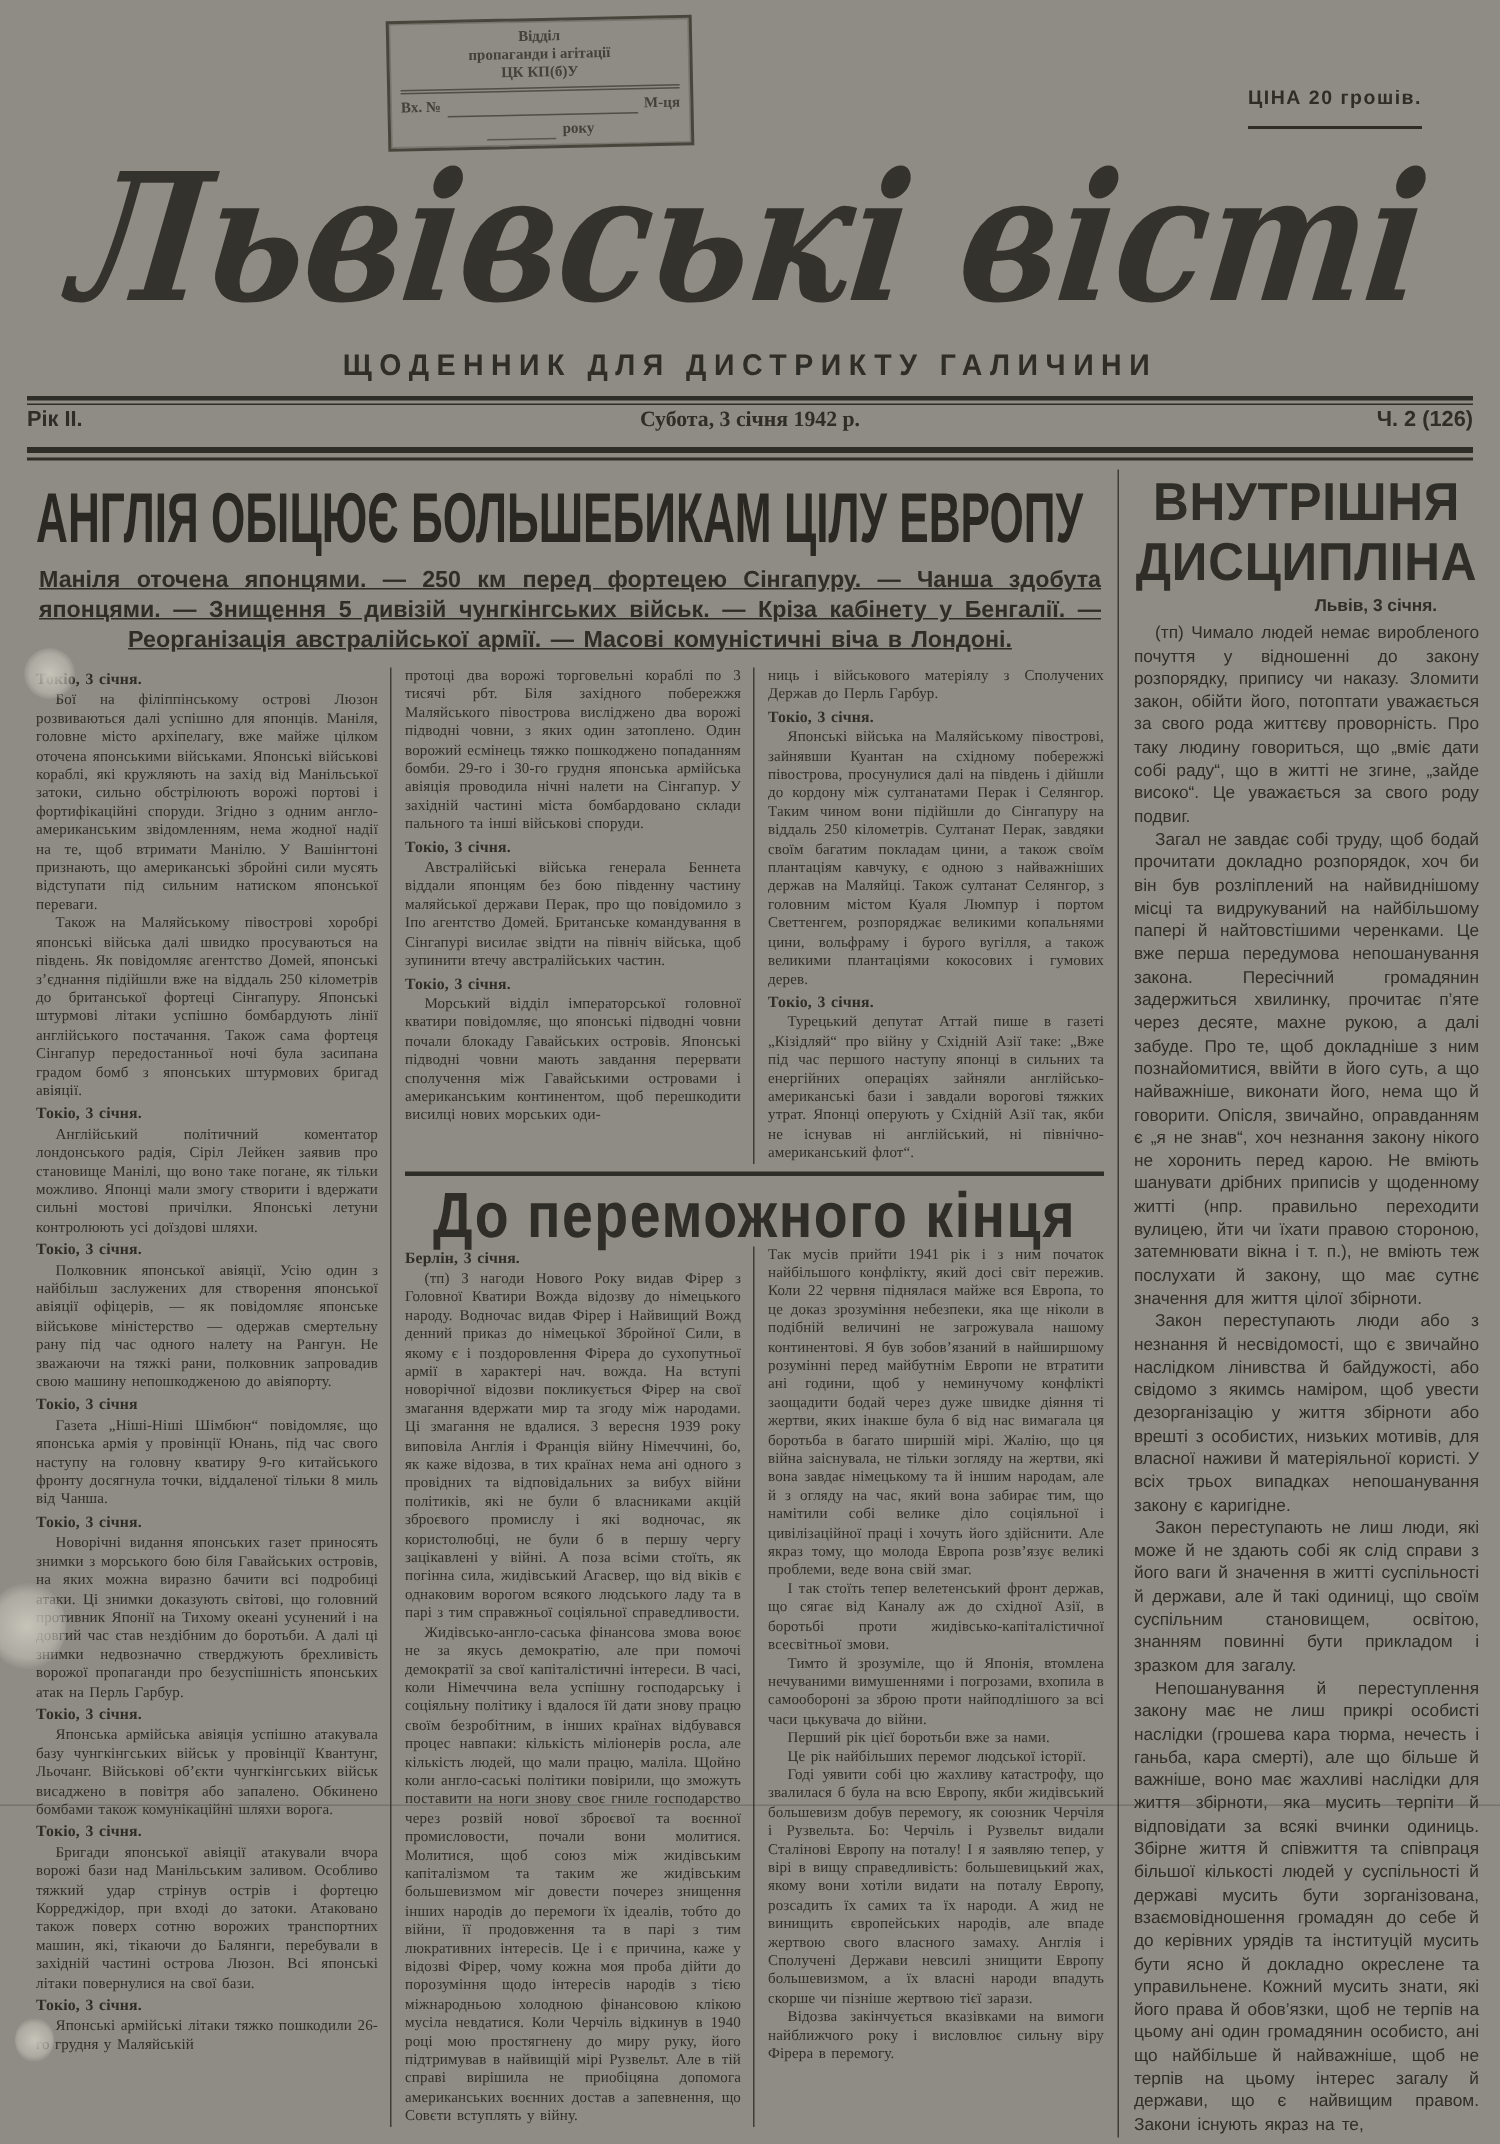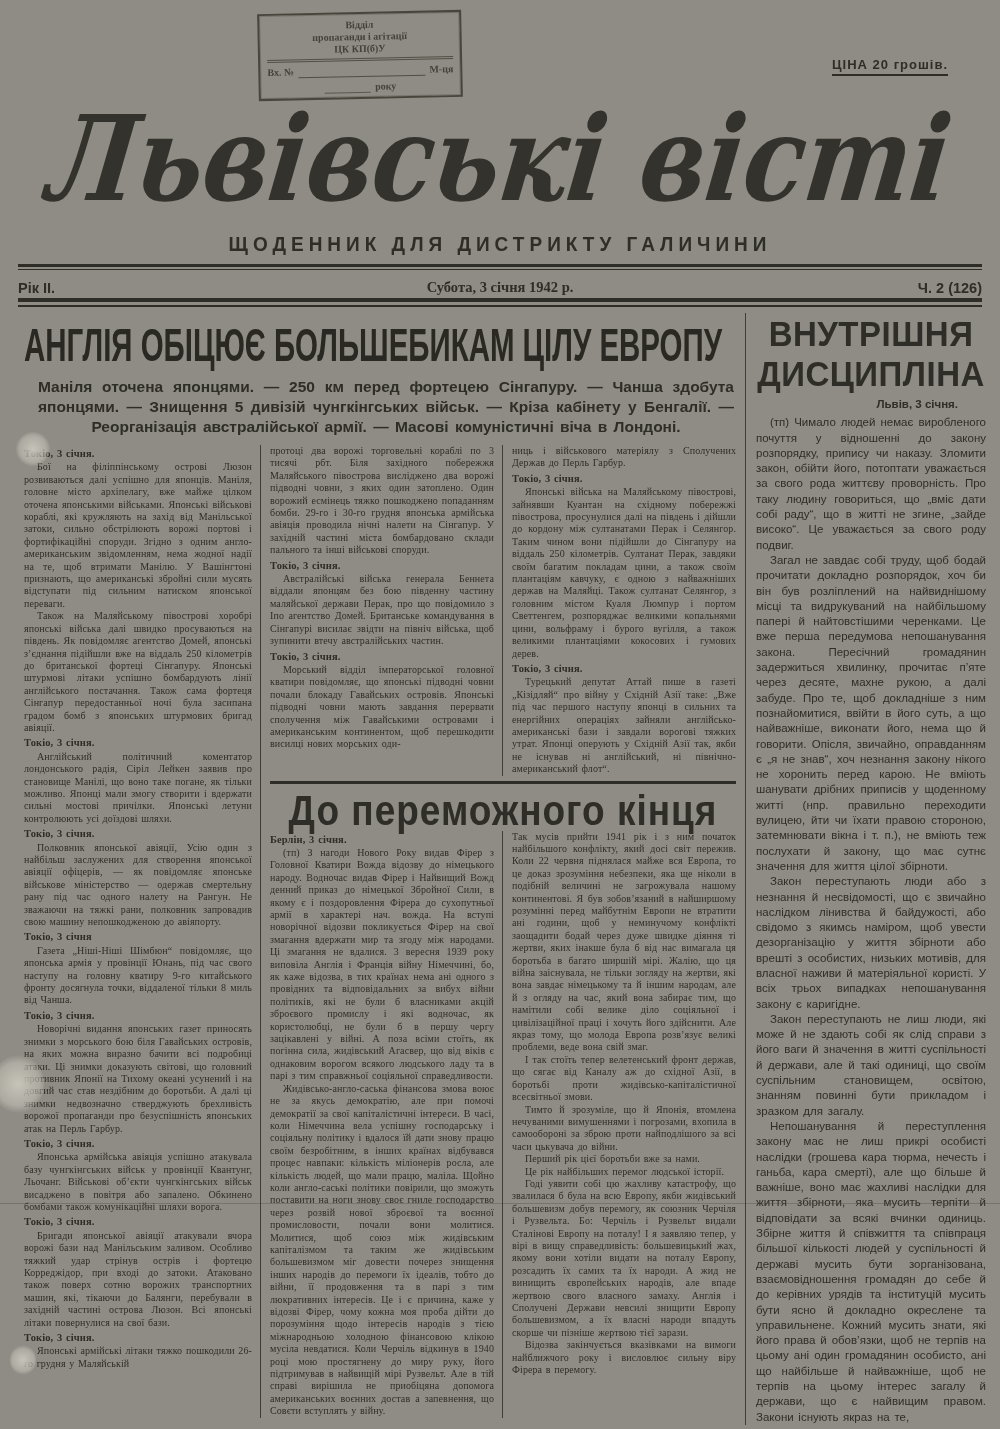--- a/index.html
+++ b/index.html
@@ -25,45 +25,45 @@
     font-size:10px;line-height:12px;color:#45413a;text-align:center;
   }
   .stamp .sep{border-top:3px double rgba(55,51,43,0.7);margin:3px 0 4px 0;}
   .stamp-row{display:flex;align-items:flex-end;font-size:10px;margin-top:2px;}
   .stamp-row .blank{flex:1;border-bottom:1px solid rgba(55,51,43,0.7);margin:0 4px;height:9px;}
   .stamp-foot{display:flex;align-items:flex-end;justify-content:center;margin-top:4px;}
   .stamp-foot .blank{width:46px;border-bottom:1px solid rgba(55,51,43,0.6);height:9px;margin-right:4px;}
   .price{
     position:absolute;right:52px;top:57px;
     font-family:"Liberation Sans",sans-serif;font-weight:bold;font-size:13px;
-    letter-spacing:1px;border-bottom:2px solid #2f2d27;padding-bottom:2px;
+    letter-spacing:1px;border-bottom:2px solid #2f2d27;padding-bottom:12px;
   }
   .masthead-wrap{padding-top:88px;text-align:center;}
   .masthead-svg{display:block;margin:0 auto;transform:skewX(-7deg);}
   .subtitle{
     text-align:center;font-family:"Liberation Sans",sans-serif;font-weight:bold;
     font-size:19px;letter-spacing:5px;margin-top:6px;transform:scaleY(1.05);
   }
   .rule-a{margin:8px 18px 0 18px;border-top:3px solid #2f2d27;border-bottom:1px solid #2f2d27;height:2px;}
   .dateline-row{
-    display:flex;align-items:flex-end;margin:2px 18px;height:24px;
+    display:flex;align-items:flex-start;margin:2px 18px;height:24px;
     font-family:"Liberation Sans",sans-serif;font-weight:bold;font-size:14.5px;
   }
   .dateline-row .dl-left{width:200px;text-align:left;}
   .dateline-row .dl-center{flex:1;text-align:center;font-family:Liberation Serif, serif;}
   .dateline-row .dl-right{width:200px;text-align:right;}
   .rule-b{margin:0 18px 6px 18px;border-top:4px solid #2f2d27;border-bottom:2px solid #2f2d27;height:3px;}
   
   .content{display:flex;padding:0 14px 0 24px;}
   .left-region{width:712px;border-right:1px solid rgba(42,40,33,0.8);padding-right:9px;}
   .right-col{flex:1;padding-left:10px;font-family:"Liberation Sans",sans-serif;font-size:11.5px;line-height:15.3px;}
   .headline-svg{display:block;margin:4px 0 2px 0;}
   .deck{
     font-family:"Liberation Sans",sans-serif;font-weight:bold;font-size:15.5px;line-height:20px;
-    text-align:justify;text-align-last:center;margin:6px 2px 8px 14px;word-spacing:2px;
+    text-align:justify;text-align-last:center;margin:6px 2px 8px 2px;word-spacing:2px;text-decoration:underline;
   }
   .columns3{display:flex;align-items:stretch;}
   .col1{width:228px;border-right:1px solid rgba(42,40,33,0.8);padding-right:8px;}
   .mid{flex:1;padding-left:9px;display:flex;flex-direction:column;}
   .cols-top{display:flex;}
   .colhalf{width:50%;}
   .colhalf.first{border-right:1px solid rgba(42,40,33,0.8);padding-right:8px;}
   .colhalf.second{padding-left:9px;}
   .news-col{font-family:"Liberation Serif",serif;font-size:10px;line-height:12.4px;letter-spacing:0.1px;word-spacing:1px;}
   .news-col .pg{margin:0;text-indent:13px;text-align:justify;}

